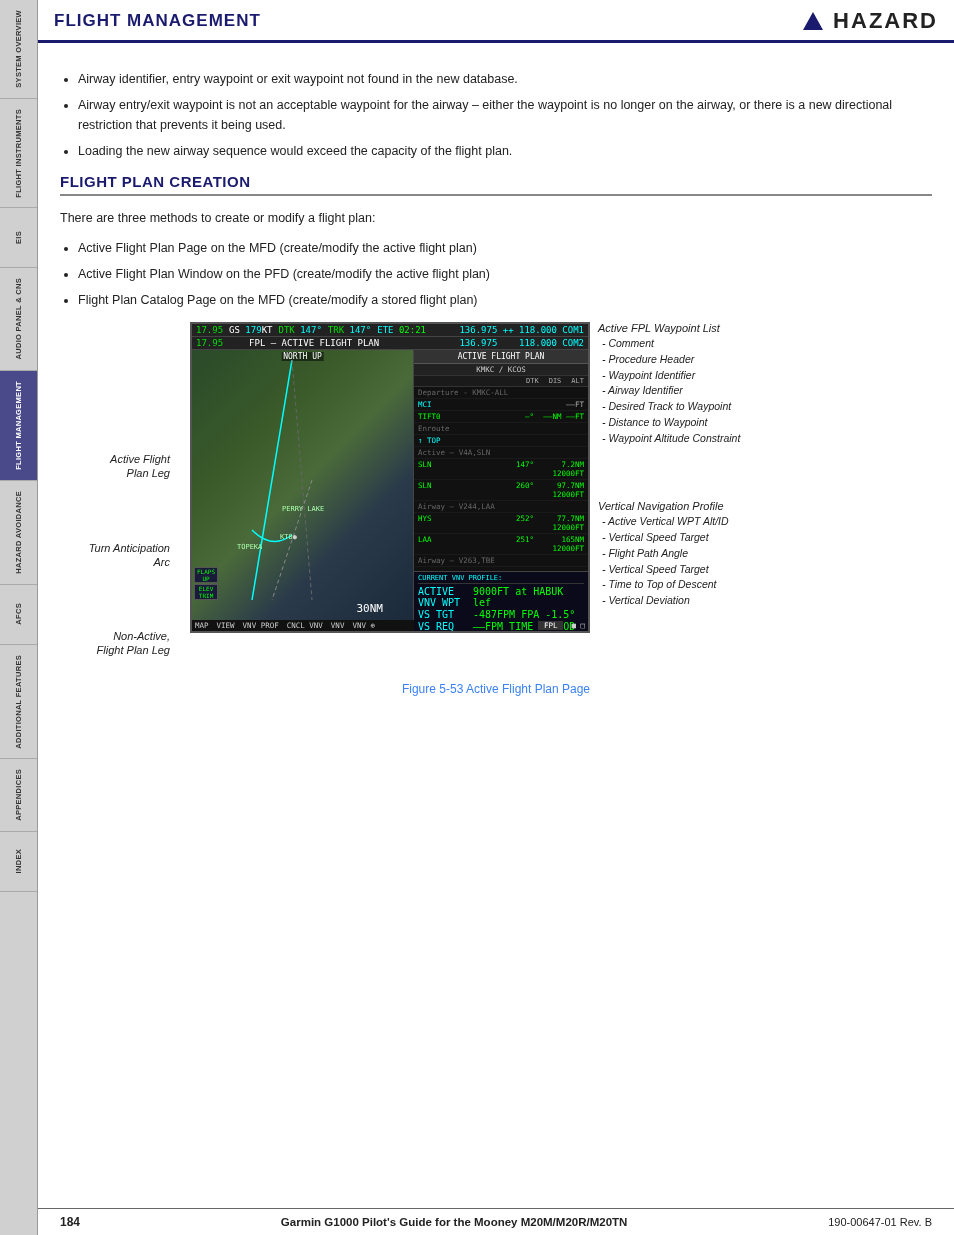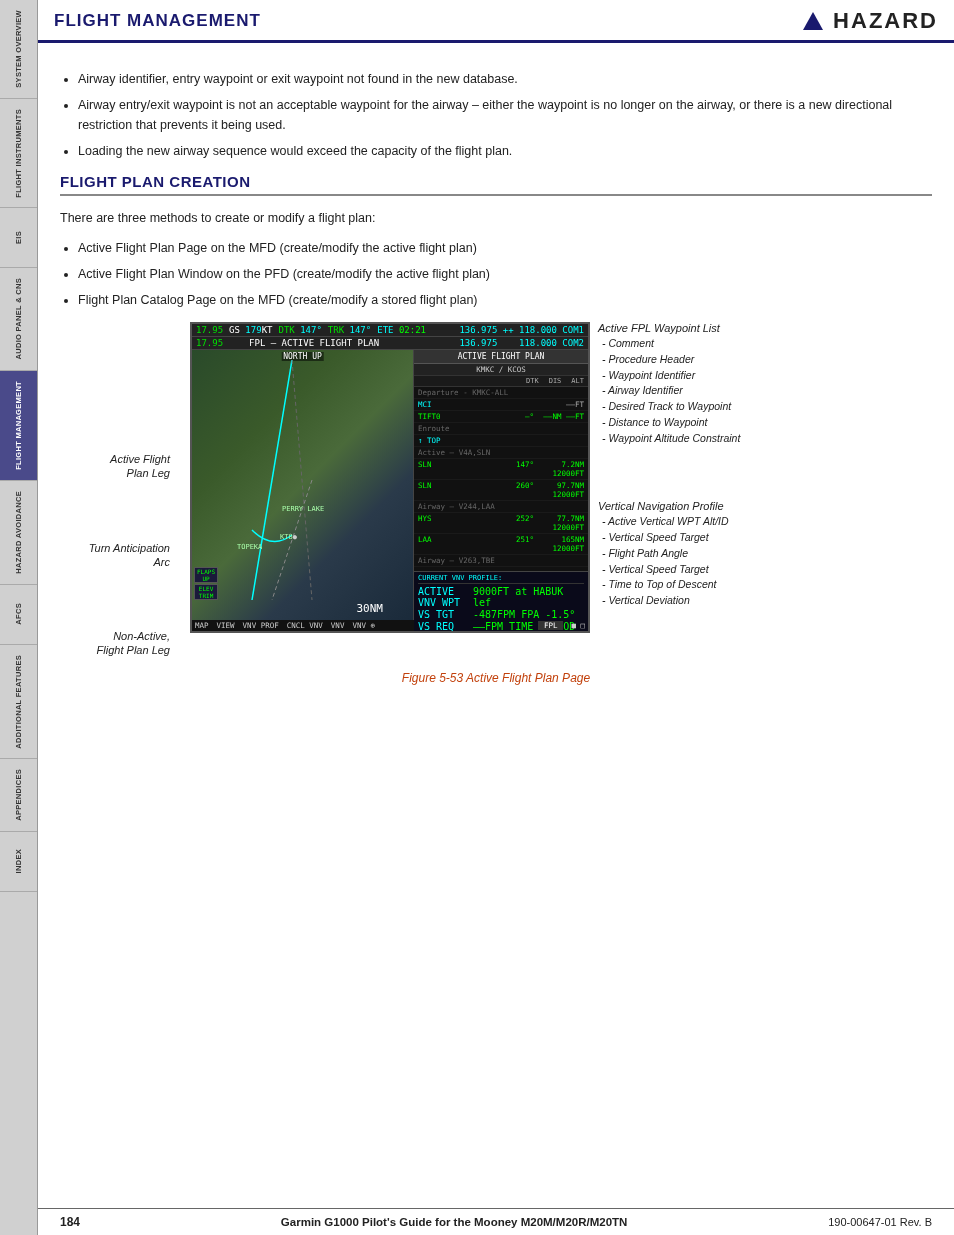--- a/index.html
+++ b/index.html
@@ -335,24 +335,23 @@
     .right-annot-item {
       font-size: 10.5px;
       font-style: italic;
       color: #222;
       line-height: 1.5;
       padding-left: 4px;
     }
 
     .figure-caption {
       font-size: 12px;
-      font-style: italic;
       text-align: center;
-      margin-top: 13px;
-      color: #c2410c;
+      margin-top: 24px;
+      color: #3b82f6;
     }
 
     
     .page-footer {
       border-top: 1px solid #666;
       padding: 6px 22px;
       display: flex;
       justify-content: space-between;
       align-items: center;
       font-size: 11px;

